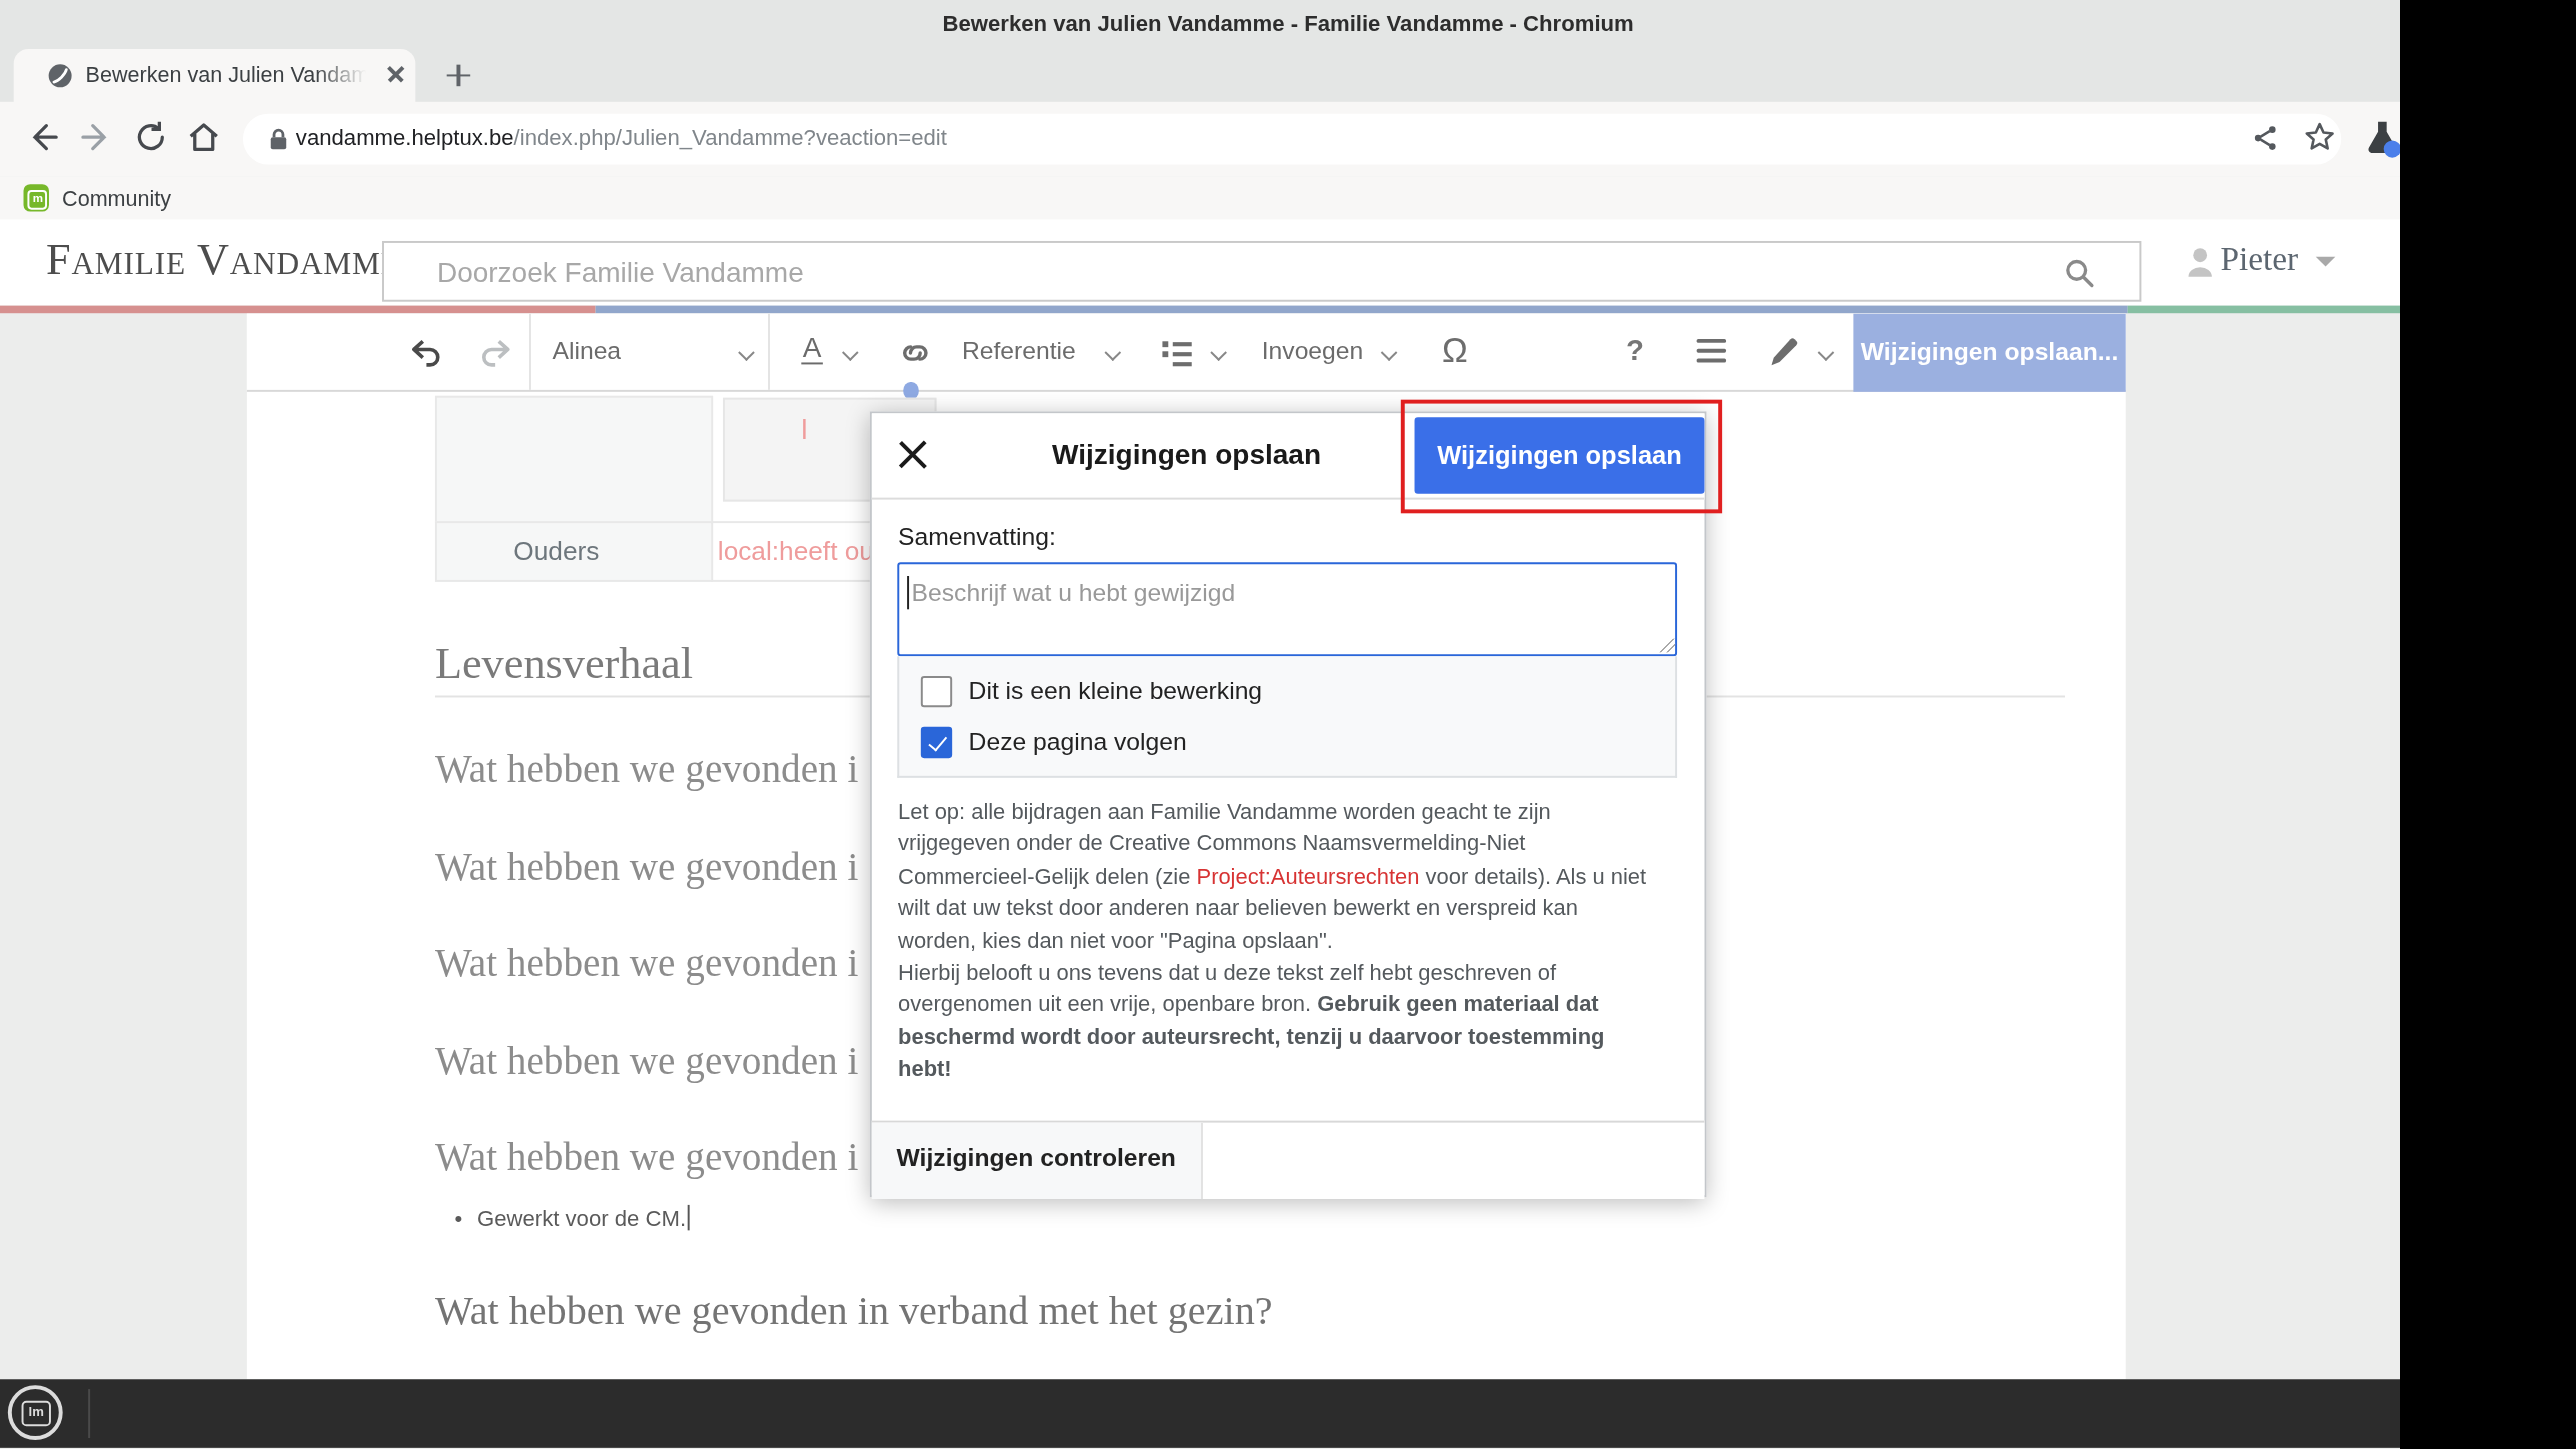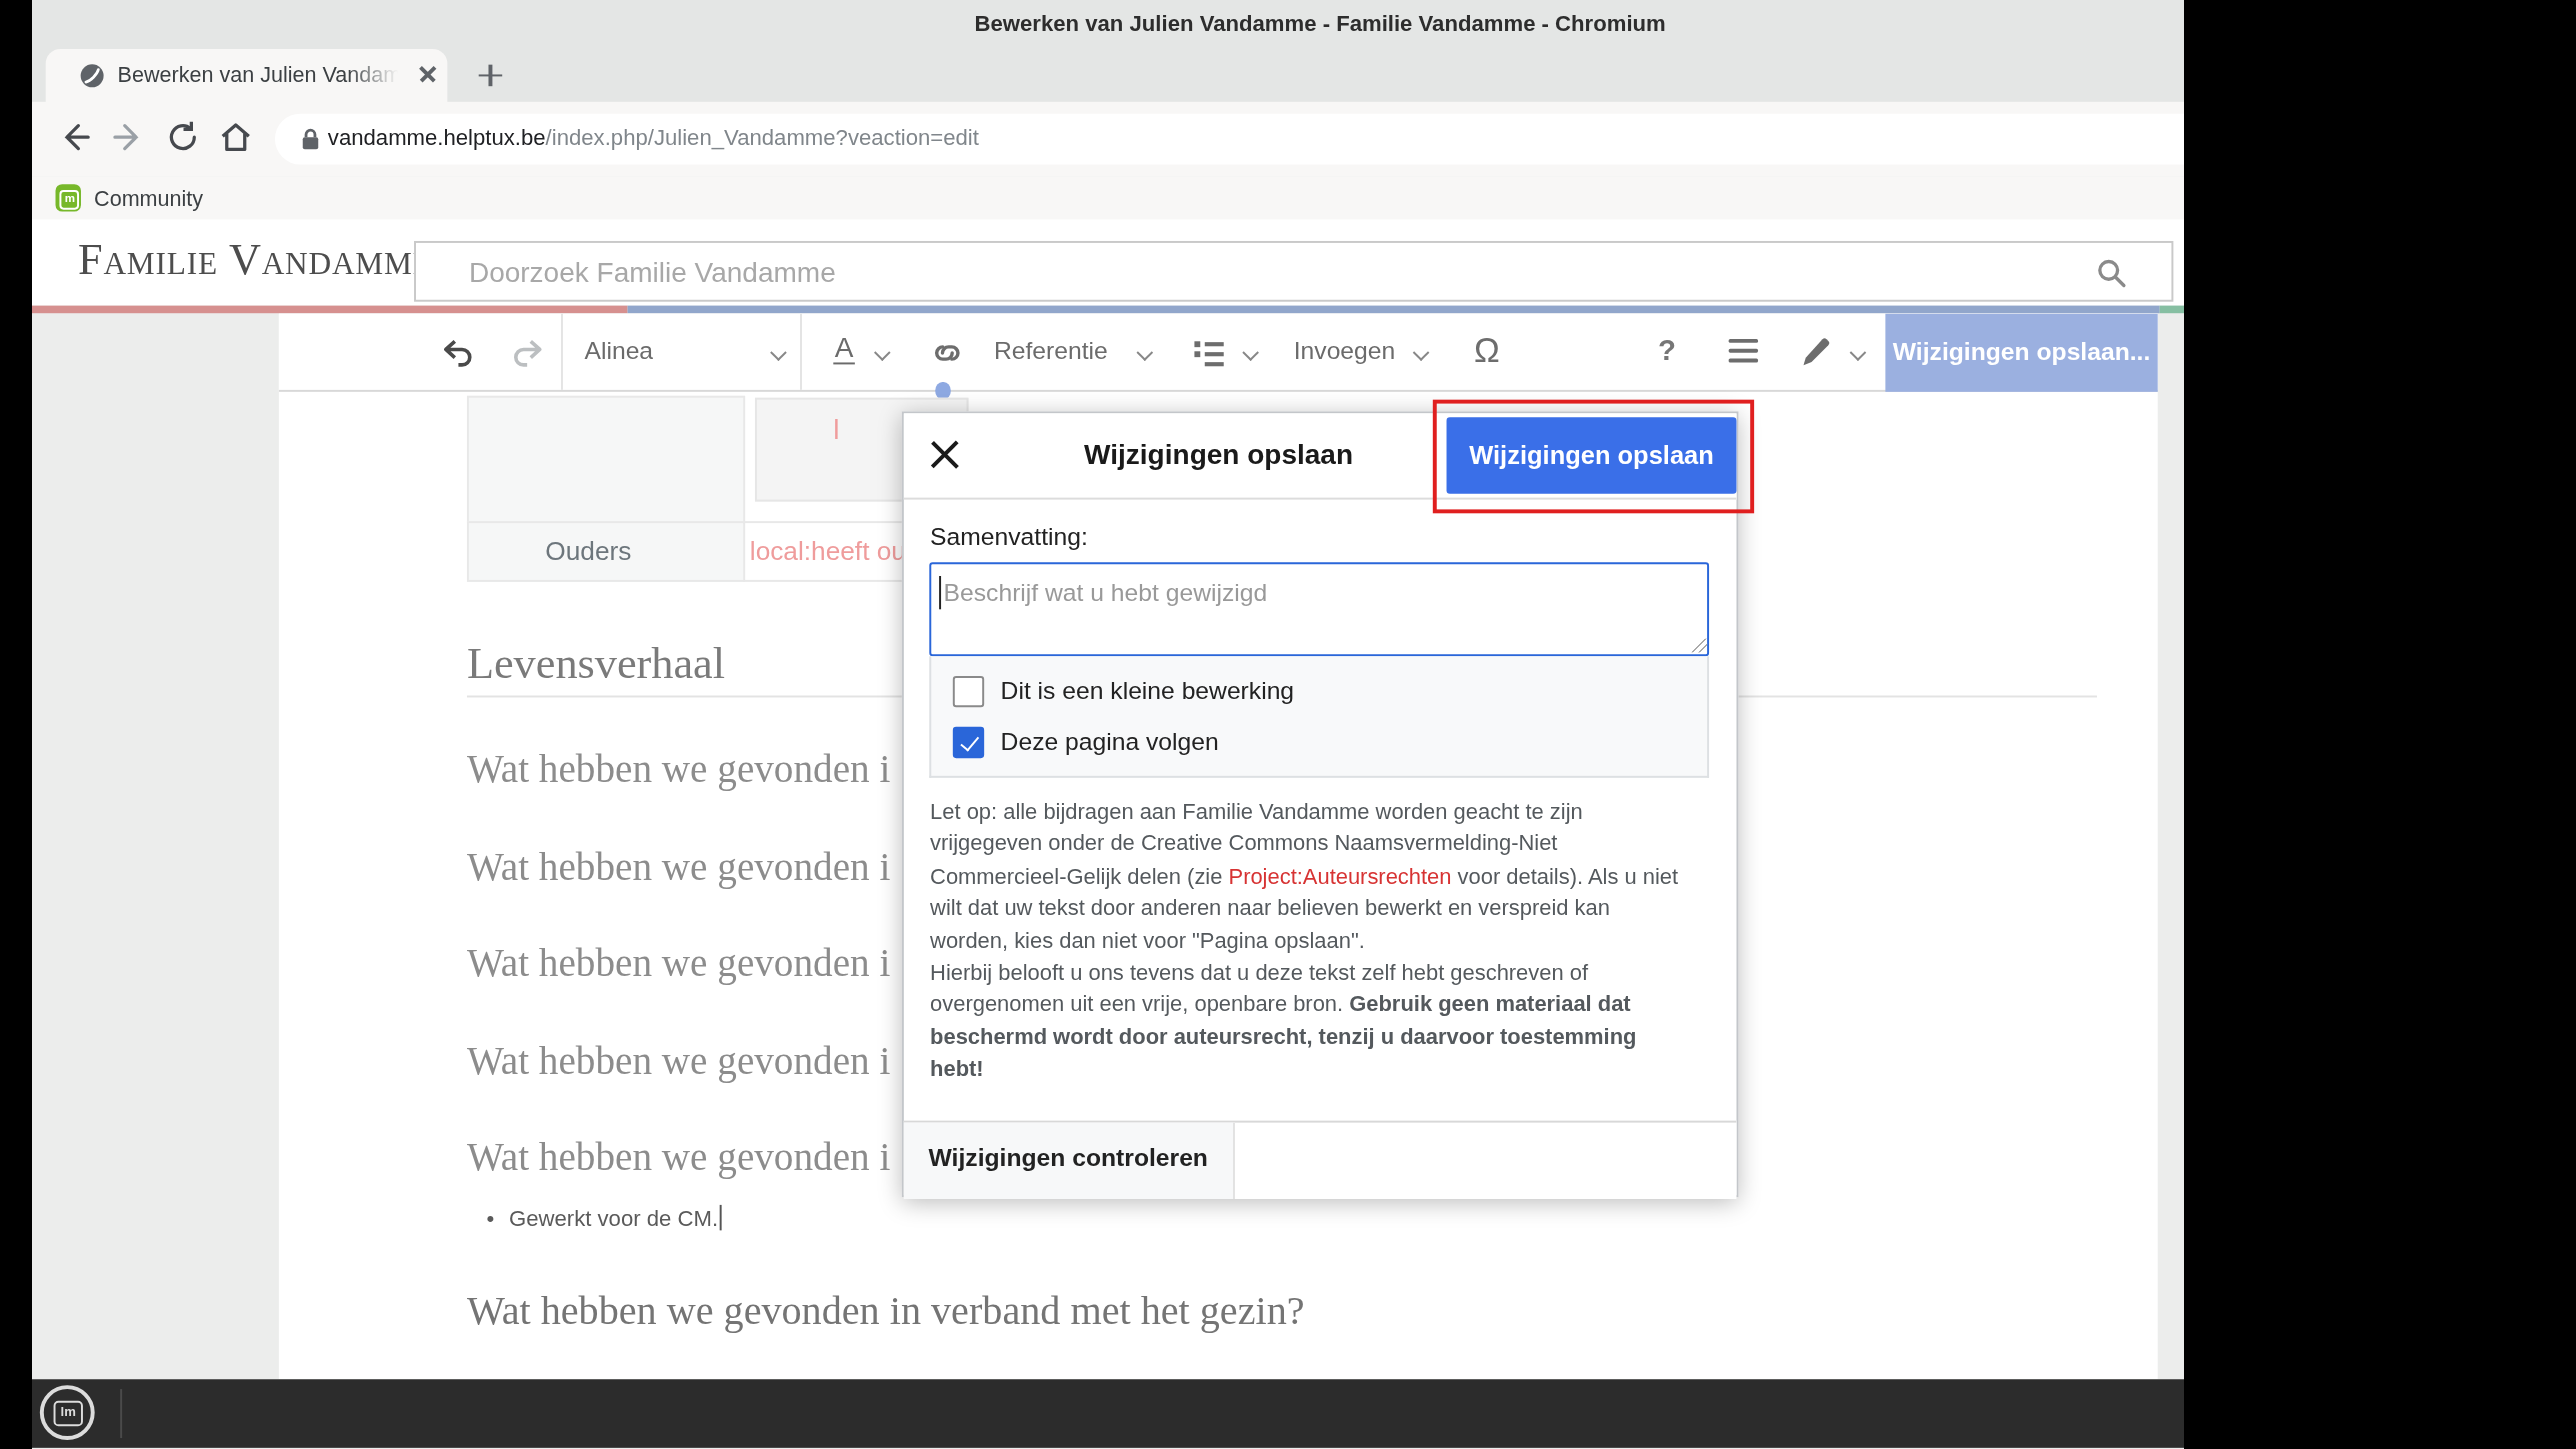--- a/index.html
+++ b/index.html
@@ -1,16 +1,16 @@
 <!DOCTYPE html>
 <html style="font-size:13.4px"><head>
 <meta charset="utf-8">
 <style>
   html,body{margin:0;padding:0;background:#000;}
-  .stage{width:2152px;height:1449px;overflow:hidden;position:relative;margin-left:32px;}
+  .stage{width:2400px;height:1449px;overflow:hidden;position:relative;}
   .screen{width:1315px;height:740px;position:relative;transform:scale(1.959184);
           transform-origin:0 0;font-family:"Liberation Sans",sans-serif;background:#ecedec;}
   .abs{position:absolute;}
   svg{display:block;}
 
   
   .titlebar{left:0;top:0;width:1315px;height:25px;background:#e4e6e5;}
   .wtitle{width:100%;text-align:center;line-height:25px;font-size:11.3px;font-weight:bold;color:#2d2d2d;}
   .minbar{left:1226px;top:17px;width:11px;height:1.7px;background:#3a3a3a;}
   .restore{left:1256px;top:8.4px;width:8.4px;height:8.4px;border:1.3px solid #2e2e2e;background:#e4e6e5;}

